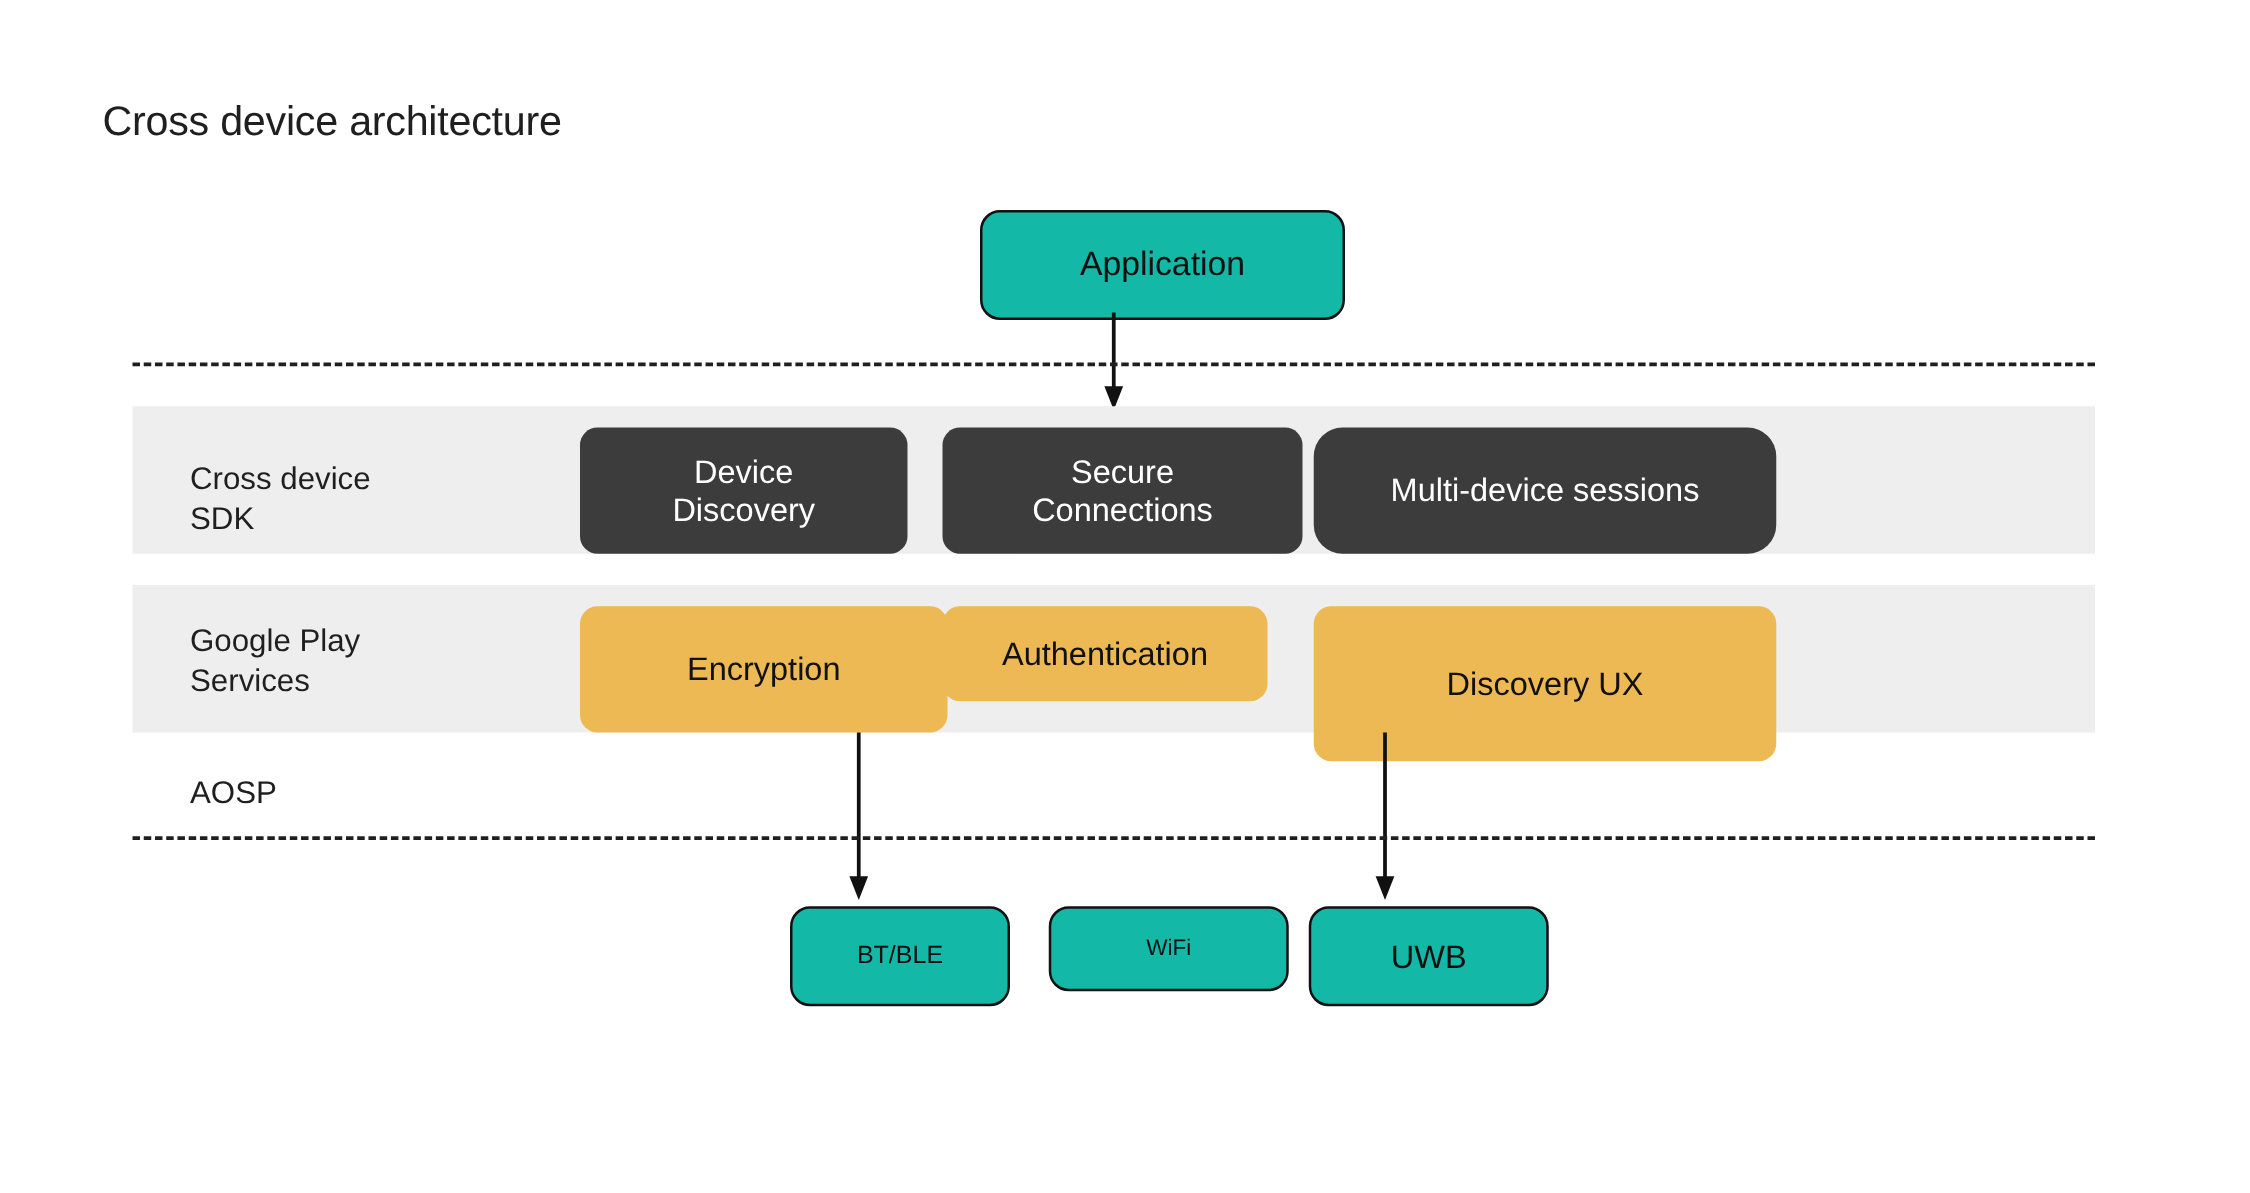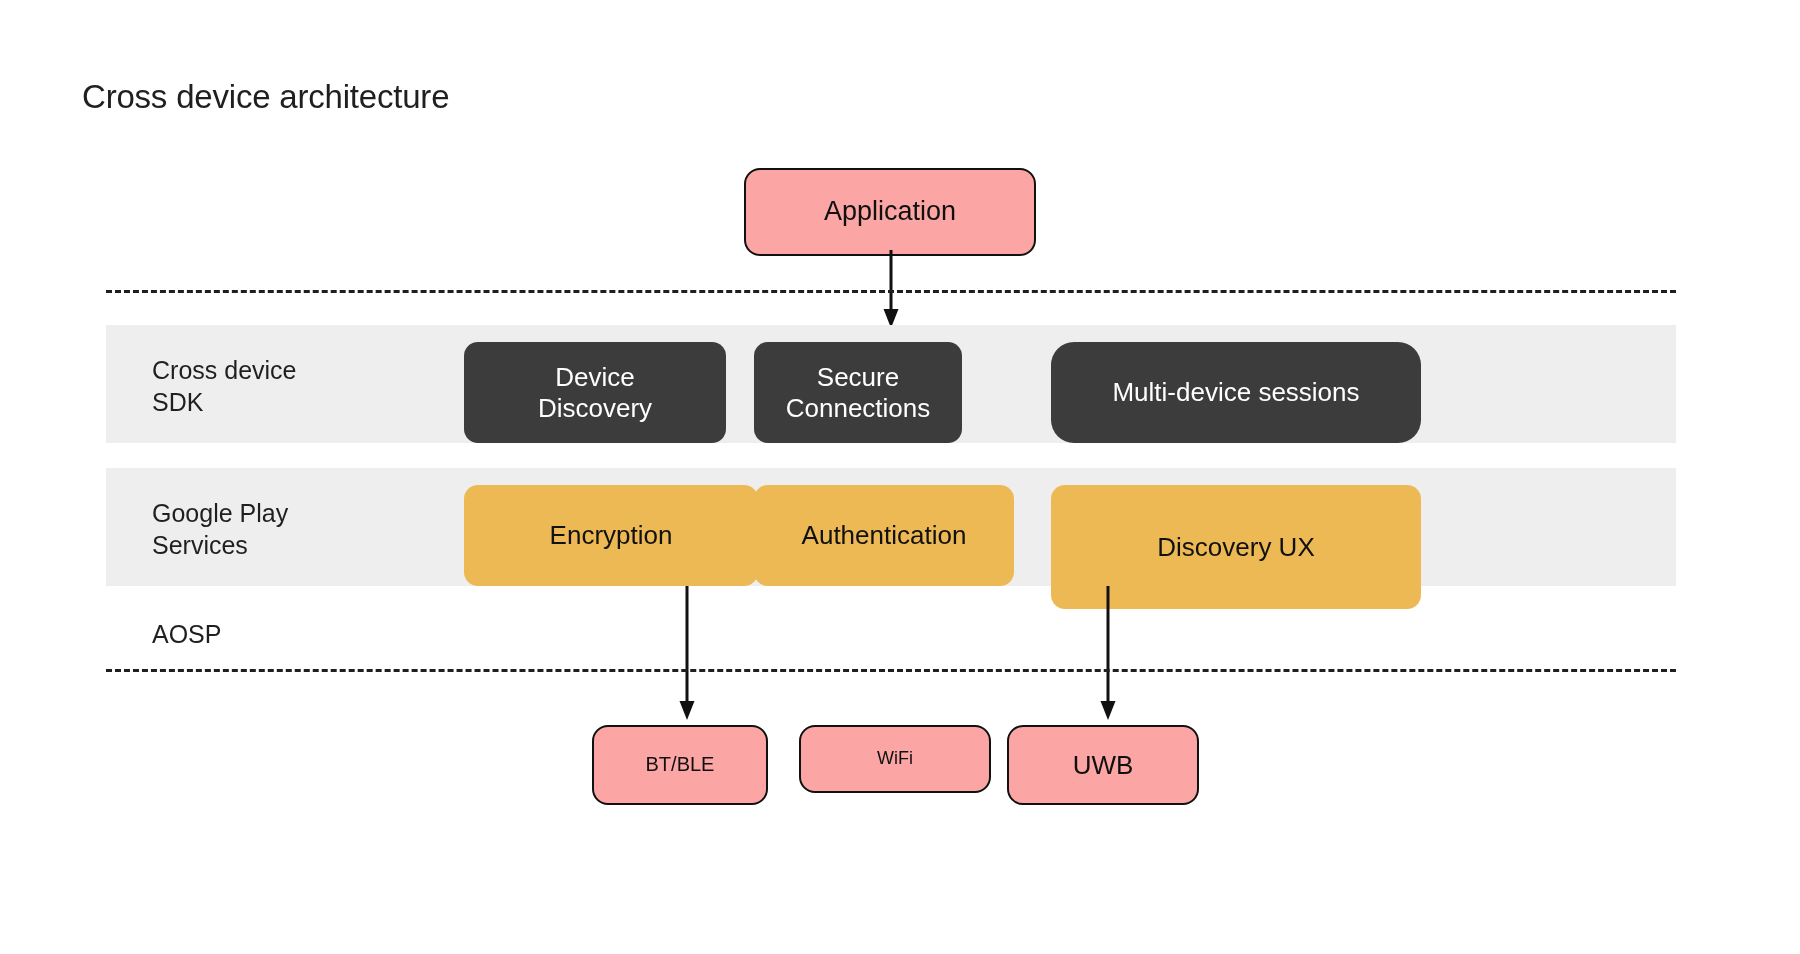--- a/index.html
+++ b/index.html
@@ -41,25 +41,26 @@
     display: flex;
     align-items: center;
     justify-content: center;
     text-align: center;
     line-height: 1.18;
     border-radius: 16px;
   }
   .node-label { display: block; }
 
   .node-green {
-    background: #fca5a5;
+    background: #14b8a6;
     border: 2.5px solid #111111;
     color: #101010;
     font-size: 27px;
     font-weight: 500;
+    margin-left: 40px;
   }
   .node-dark {
     background: #3C3C3C;
     color: #ffffff;
     font-size: 26px;
     font-weight: 400;
     border-radius: 14px;
   }
   .node-amber {
     background: #EDB954;
@@ -105,26 +106,26 @@
     color: #1f1f1f;
     line-height: 1.28;
     white-space: pre-line;
   }
   #label-sdk { left: 152px; top: 354px; }
   #label-gps { left: 152px; top: 497px; }
   #label-aosp { left: 152px; top: 618px; }
 
   
   #sdk-0 { left: 464px; top: 342px; width: 262px; height: 101px; }
-  #sdk-1 { left: 754px; top: 342px; width: 208px; height: 101px; }
+  #sdk-1 { left: 754px; top: 342px; width: 288px; height: 101px; }
   #sdk-2 { left: 1051px; top: 342px; width: 370px; height: 101px; border-radius: 23px; }
 
   
   #gps-0 { left: 464px; top: 485px; width: 294px; height: 101px; }
-  #gps-1 { left: 754px; top: 485px; width: 260px; height: 101px; }
+  #gps-1 { left: 754px; top: 485px; width: 260px; height: 76px; }
   #gps-2 { left: 1051px; top: 485px; width: 370px; height: 124px; }
 
   
   #tr-0 { left: 592px; top: 725px; width: 176px; height: 80px; font-size: 20px; }
   #tr-1 { left: 799px; top: 725px; width: 192px; height: 68px; font-size: 18px; }
   #tr-2 { left: 1007px; top: 725px; width: 192px; height: 80px; font-size: 26px; }
 
   
   .arrow-svg {
     position: absolute;
@@ -147,21 +148,21 @@
   </div>
 
   <svg class="arrow-svg" id="arrow-app" viewBox="0 0 22 80">
     <line x1="11" y1="0" x2="11" y2="64" stroke="#111111" stroke-width="3"></line>
     <polygon points="11,78 3.5,59 18.5,59" fill="#111111"></polygon>
   </svg>
 
   <div class="dashed-line" id="dashed-top"></div>
 
   <div class="layer-band" id="band-sdk"></div>
-  <div class="layer-label" id="label-sdk" style="white-space: pre-line;">Cross device
+  <div class="layer-label" id="label-sdk" style="white-space: pre-line; margin-top: 13px;">Cross device
 SDK</div>
 
   <div class="node node-dark" id="sdk-0">
     <span class="node-label" style="white-space: pre-line;">Device
 Discovery</span>
   </div>
   <div class="node node-dark" id="sdk-1">
     <span class="node-label" style="white-space: pre-line;">Secure
 Connections</span>
   </div>

